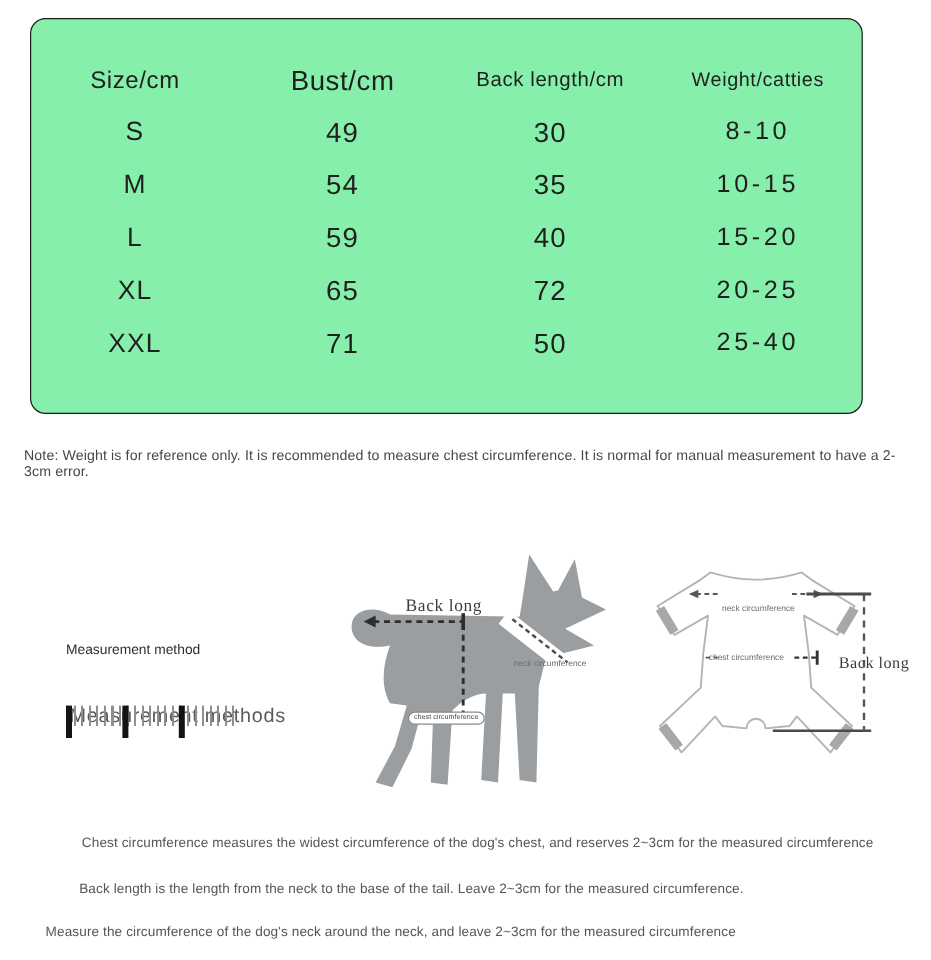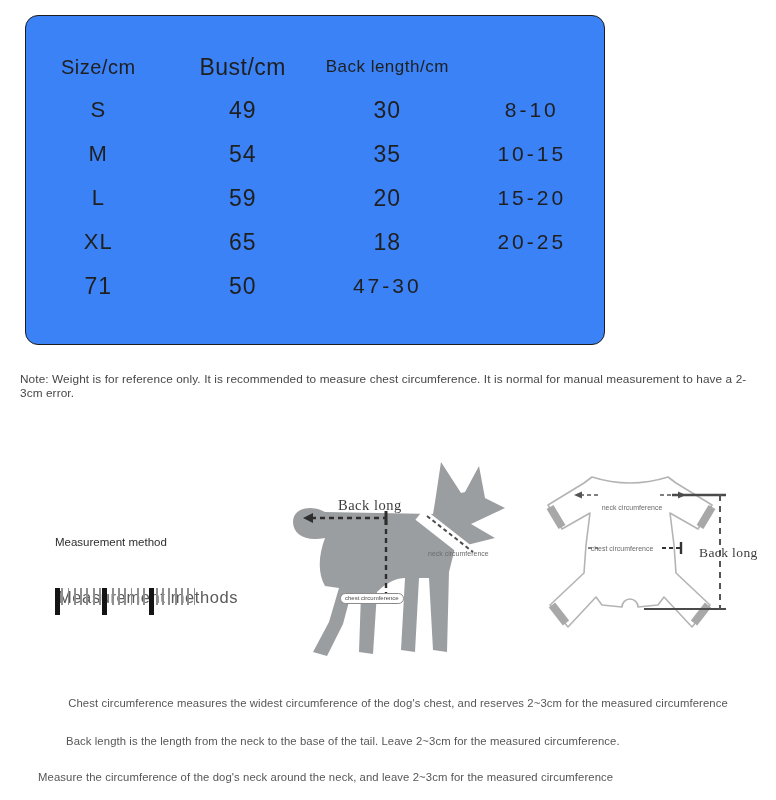--- a/index.html
+++ b/index.html
@@ -4,23 +4,23 @@
 <style>
   html,body{margin:0;padding:0;}
   body{
     width:776px;height:800px;position:relative;background:#ffffff;
     font-family:"Liberation Sans", sans-serif;color:#1f1f1f;overflow:hidden;
   }
   .abs{position:absolute;}
 
   
   .size-card{
-    left:25px;top:15px;width:580px;height:330px;
+    left:25px;top:15px;width:694px;height:330px;
     border:1.6px solid #1c1c1c;border-radius:13px;
-    box-sizing:border-box;padding-top:30px;background:#3b82f6;
+    box-sizing:border-box;padding-top:30px;background:#86efac;
   }
   .trow{display:grid;grid-template-columns:1fr 1fr 1fr 1fr;align-items:center;}
   .thead{height:42px;}
   .tdata{height:44px;}
   .tcell{text-align:center;letter-spacing:.5px;}
   .h0{font-size:20px;}
   .h1{font-size:23px;font-weight:500;}
   .h2{font-size:17px;}
   .h3{font-size:16.5px;}
   .c-size{font-size:22px;letter-spacing:1px;}
@@ -64,49 +64,51 @@
   svg{display:block;}
 </style>
 </head>
 <body>
 
 <div class="abs size-card">
   <div class="trow thead">
     <div class="tcell h0">Size/cm</div>
     <div class="tcell h1">Bust/cm</div>
     <div class="tcell h2">Back length/cm</div>
+    <div class="tcell h3">Weight/catties</div>
   </div>
   <div class="trow tdata">
     <div class="tcell c-size">S</div>
     <div class="tcell c-num">49</div>
     <div class="tcell c-num">30</div>
     <div class="tcell c-wt">8-10</div>
   </div>
   <div class="trow tdata">
     <div class="tcell c-size">M</div>
     <div class="tcell c-num">54</div>
     <div class="tcell c-num">35</div>
     <div class="tcell c-wt">10-15</div>
   </div>
   <div class="trow tdata">
     <div class="tcell c-size">L</div>
     <div class="tcell c-num">59</div>
-    <div class="tcell c-num">20</div>
+    <div class="tcell c-num">40</div>
     <div class="tcell c-wt">15-20</div>
   </div>
   <div class="trow tdata">
     <div class="tcell c-size">XL</div>
     <div class="tcell c-num">65</div>
-    <div class="tcell c-num">18</div>
+    <div class="tcell c-num">72</div>
     <div class="tcell c-wt">20-25</div>
   </div>
   <div class="trow tdata">
+    <div class="tcell c-size">XXL</div>
     <div class="tcell c-num">71</div>
     <div class="tcell c-num">50</div>
-    <div class="tcell c-wt">47-30</div>
+    <div class="tcell c-wt">25-40</div>
   </div>
 </div>
 
 <div class="abs note">Note: Weight is for reference only. It is recommended to measure chest circumference. It is normal for manual measurement to have a 2-3cm error.</div>
 
 <div class="abs mm-small">Measurement method</div>
 <div class="abs mm-big">Measurement methods</div>
 <div class="abs ruler">
   <div class="bar" style="left:0px"></div>
   <div class="bar" style="left:47px"></div>

